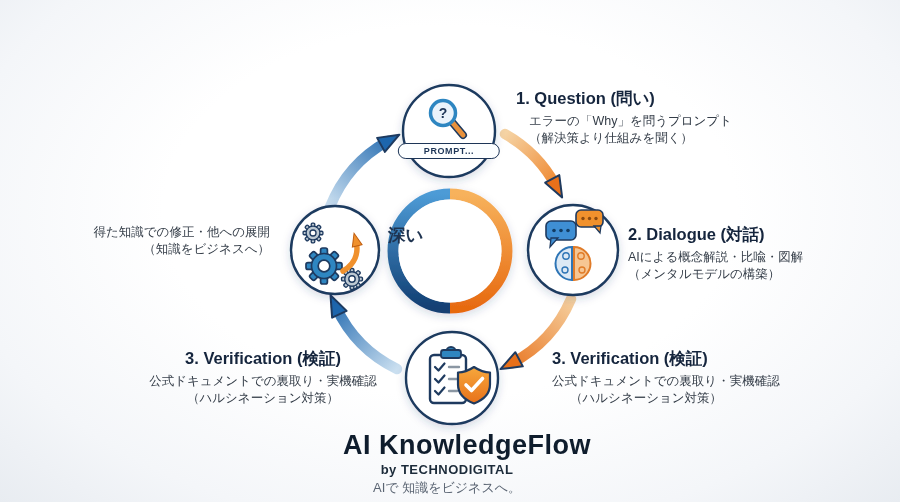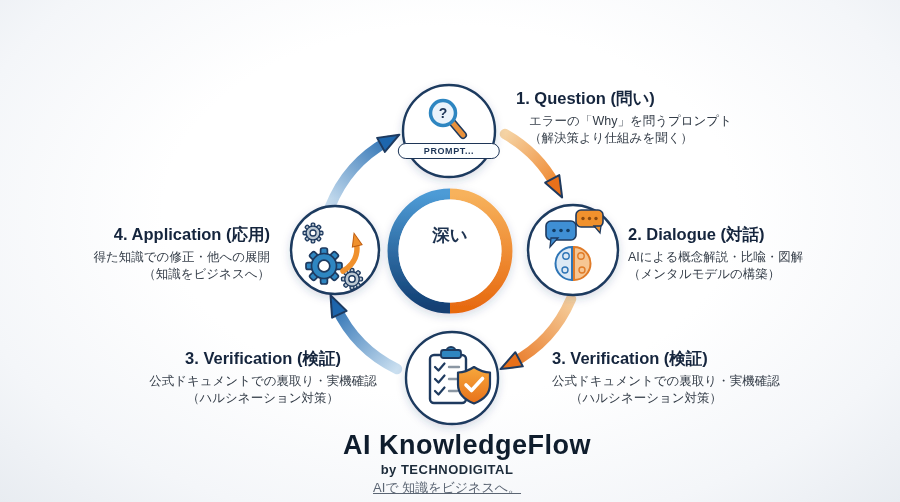--- a/index.html
+++ b/index.html
@@ -17,40 +17,40 @@
   .step-title{font-size:16.5px;font-weight:bold;color:#15253d;margin-bottom:3px;}
   .step-desc{font-size:12.5px;line-height:1.32;color:#343d48;}
   .step-question{left:505px;top:88px;text-align:left;margin-left:11px;}
   .step-question .step-desc{margin-left:13px;}
   .step-dialogue{left:628px;top:224px;text-align:left;}
   .step-verification-right{left:552px;top:348px;text-align:left;}
   .step-verification-right .d2{margin-left:18px;}
   .step-verification-left{left:118px;top:348px;width:290px;text-align:center;}
   .step-application{left:58px;top:224px;width:212px;text-align:right;}
   .center-label{
-    position:absolute;left:388px;top:223px;width:124px;text-align:center;
+    position:absolute;left:388px;top:223px;width:124px;text-align:left;
     font-size:17.5px;font-weight:bold;color:#1e3350;line-height:1.45;
   }
   .prompt-badge{
     position:absolute;left:449px;top:143px;transform:translateX(-50%);
     border:1.5px solid #1d3557;border-radius:8px;padding:2px 25px;
     font-size:9px;font-weight:bold;letter-spacing:0.6px;color:#1d3557;
     background:#fcfeff;white-space:nowrap;
   }
   .brand{
     position:absolute;top:430px;left:0;width:894px;text-align:center;
     font-size:27px;font-weight:bold;color:#0f1d2d;letter-spacing:0.5px;padding-left:20px;
   }
   .byline{
     position:absolute;top:462px;left:0;width:894px;text-align:center;
     font-size:13px;font-weight:bold;color:#1c2b3a;letter-spacing:0.5px;
   }
   .tagline{
     position:absolute;top:479px;left:0;width:894px;text-align:center;
-    font-size:13px;color:#5b6573;text-decoration:underline;
+    font-size:13px;color:#5b6573;
   }
 </style>
 </head>
 <body>
 
 <div class="stage">
 
   <svg class="layer" width="900" height="502" viewBox="0 0 900 502">
     <defs>
       <filter id="soft" x="-30%" y="-30%" width="160%" height="160%">
@@ -223,21 +223,20 @@
     <div class="step-desc d2">（ハルシネーション対策）</div>
   </div>
 
   <div class="step step-verification-left">
     <div class="step-title">3. Verification (検証)</div>
     <div class="step-desc">公式ドキュメントでの裏取り・実機確認</div>
     <div class="step-desc">（ハルシネーション対策）</div>
   </div>
 
   <div class="step step-application">
-    <div class="step-title">4. Application (応用)</div>
     <div class="step-desc">得た知識での修正・他への展開</div>
     <div class="step-desc">（知識をビジネスへ）</div>
   </div>
 
   <div class="brand">AI KnowledgeFlow</div>
   <div class="byline">by TECHNODIGITAL</div>
   <div class="tagline">AIで 知識をビジネスへ。</div>
 
 </div>
 

